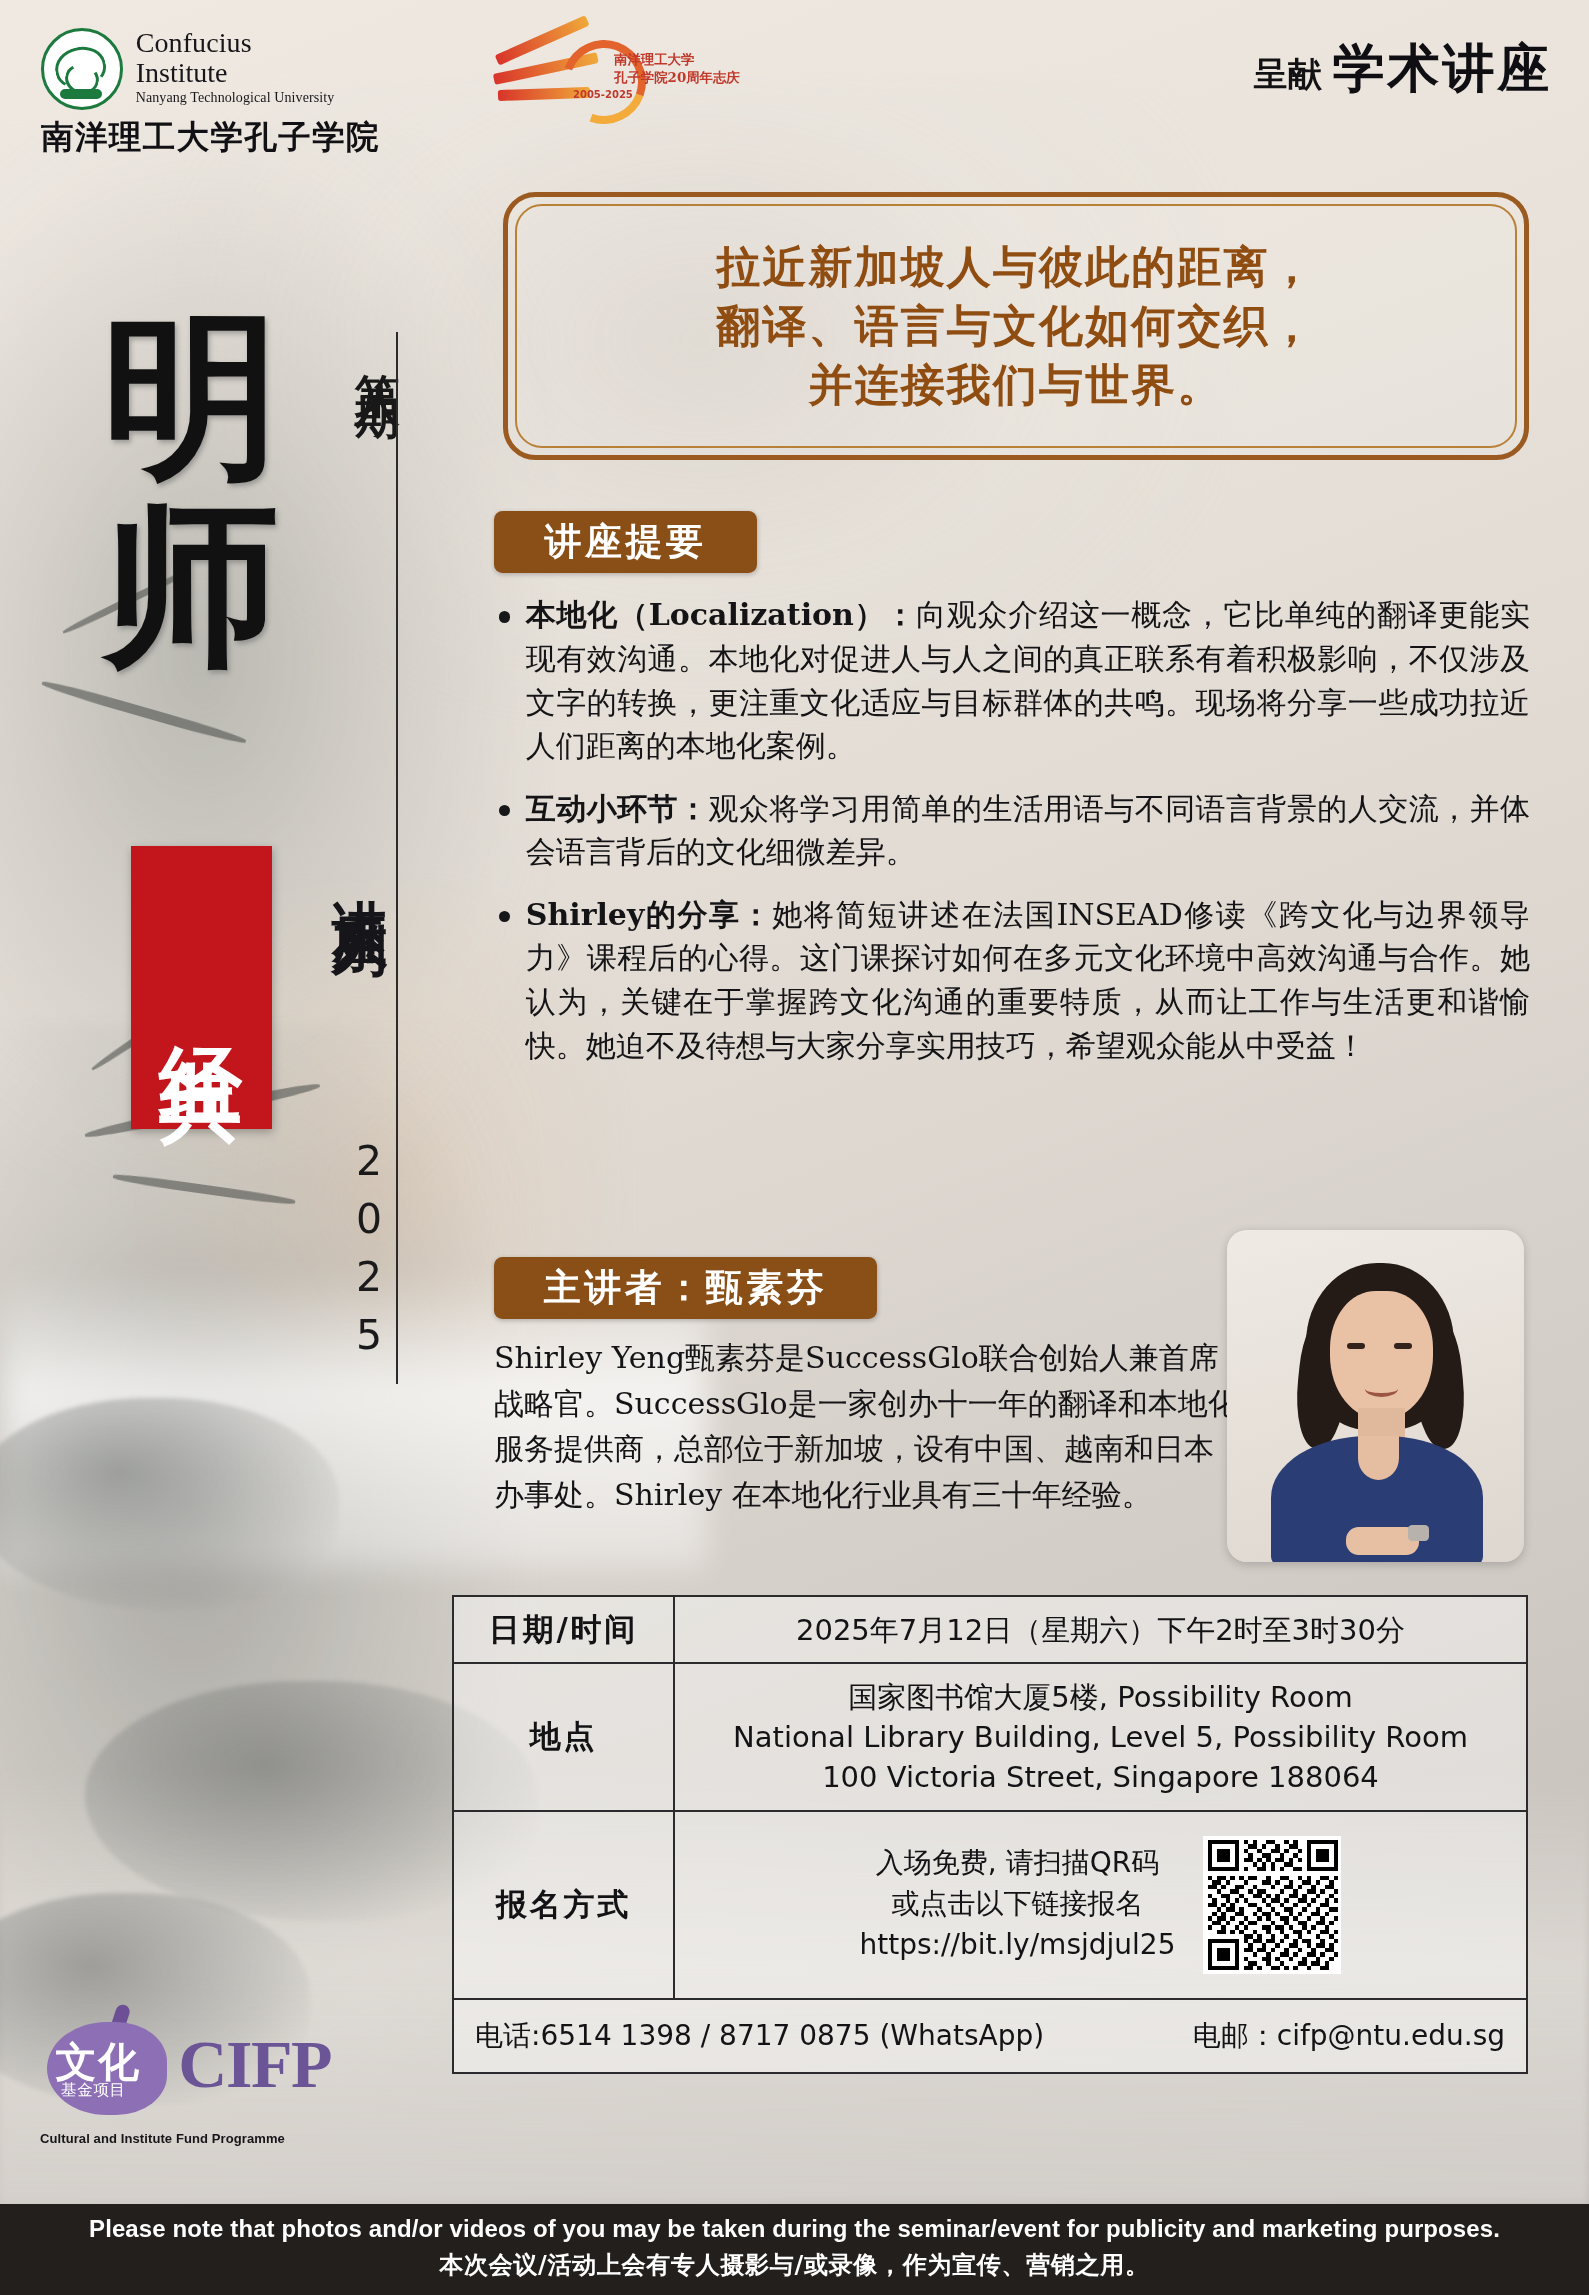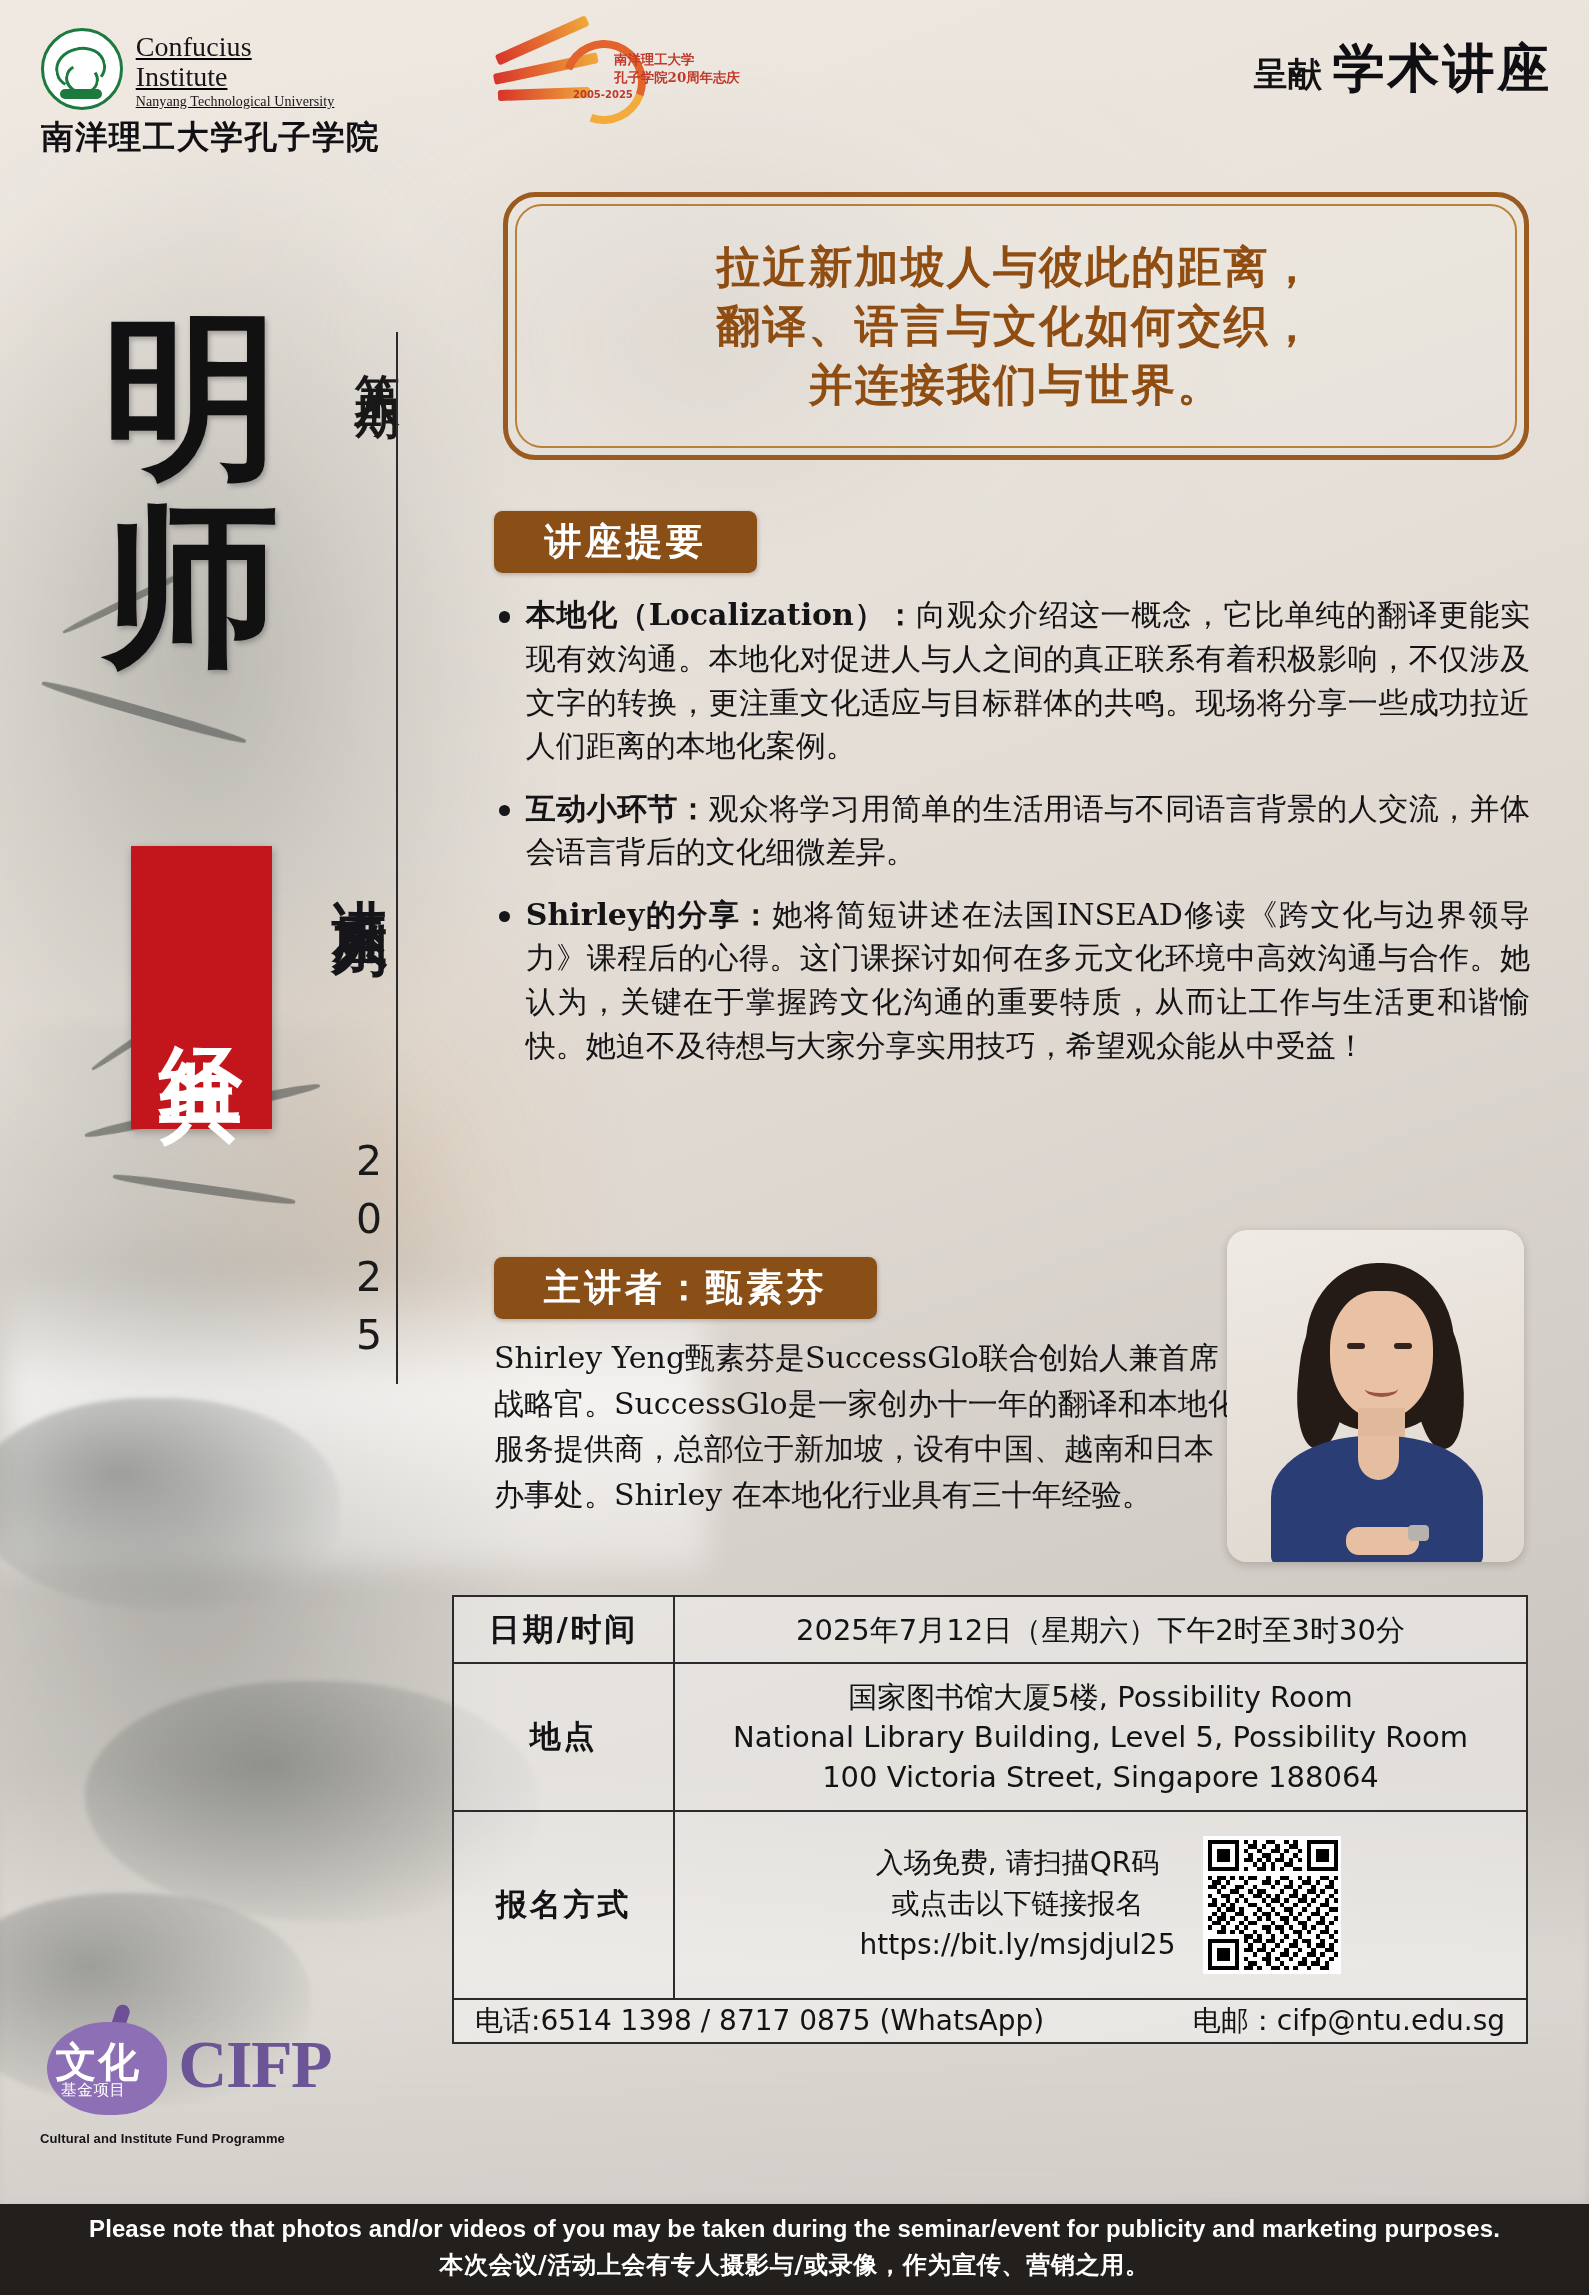--- a/index.html
+++ b/index.html
@@ -87,23 +87,22 @@
   }
 
   
   .ci-logo {
     position: absolute;
     left: 41px; top: 28px;
     width: 367px;
   }
   .ci-logo-row {
     display: flex;
-    align-items: flex-end;
+    align-items: flex-start;
     gap: 12.7px;
-    text-decoration: underline;
   }
   .ci-emblem {
     width: 76px; height: 76px;
     border-radius: 50%;
     border: 3.5px solid #1c7a3e;
     background: #ffffff;
     position: relative;
     flex: none;
     overflow: hidden;
   }
@@ -547,21 +546,21 @@
     width: 138px; height: 138px;
     background: #ffffff;
     padding: 4.2px;
     box-sizing: border-box;
   }
   .qr svg { display: block; }
   .contact-row {
     display: flex;
     align-items: center;
     justify-content: space-between;
-    padding: 2px 21px;
+    padding: 17px 21px;
     font-family: "DejaVu Sans", sans-serif;
     font-size: 28px;
     color: #131215;
   }
 
   
   .cifp {
     position: absolute;
     left: 40px; top: 2004px;
     width: 396px;

